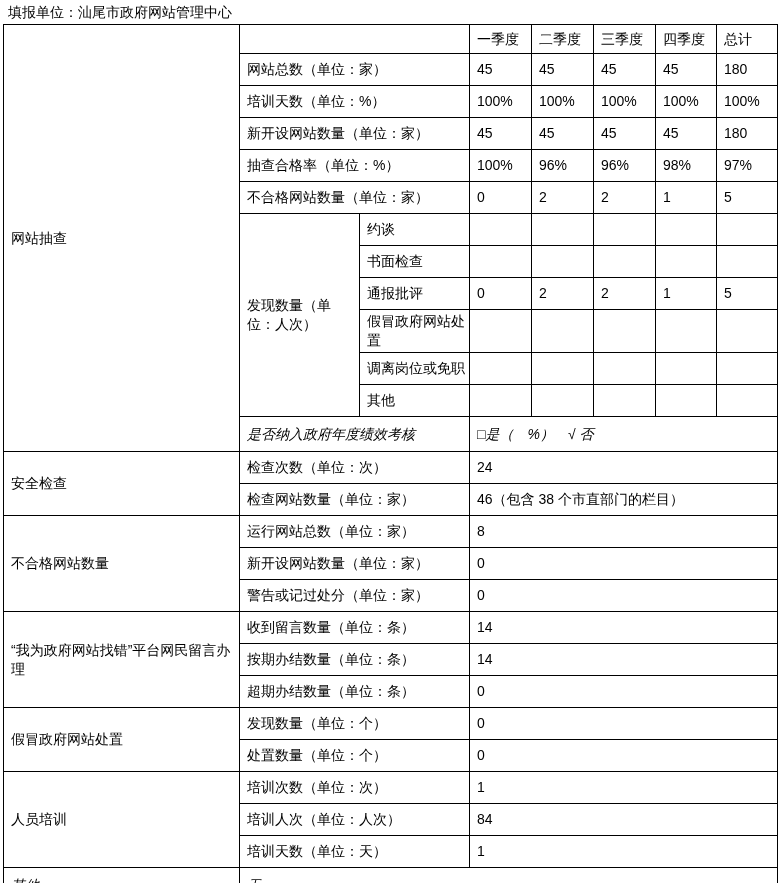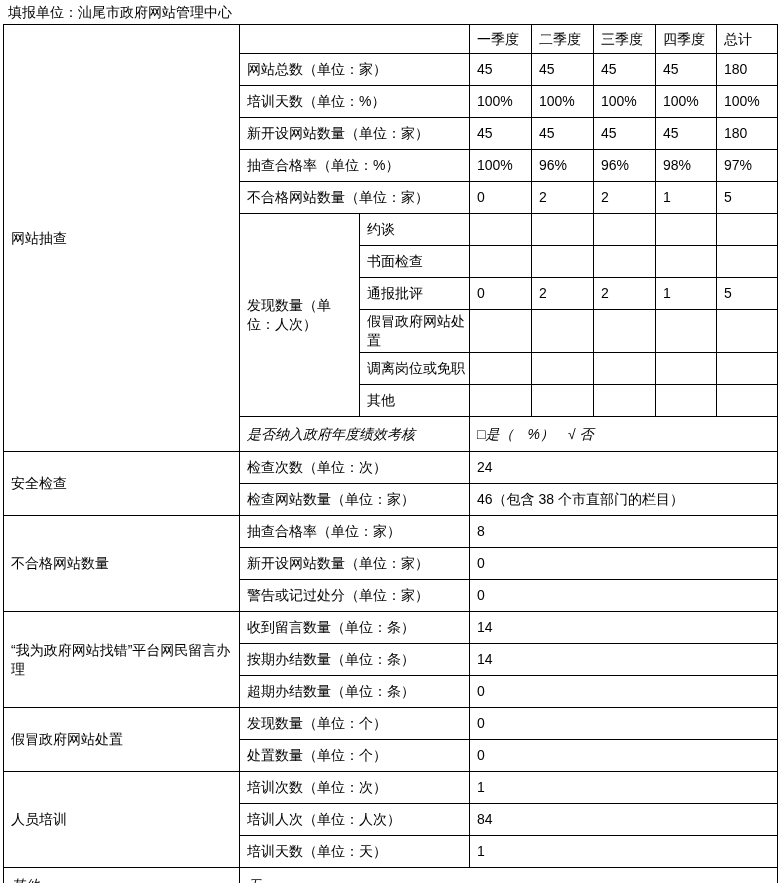--- a/index.html
+++ b/index.html
@@ -180,21 +180,21 @@
       <td colspan="2">检查次数（单位：次）</td>
       <td class="num" colspan="5">24</td>
     </tr>
     <tr>
       <td colspan="2">检查网站数量（单位：家）</td>
       <td class="num" colspan="5">46（包含 38 个市直部门的栏目）</td>
     </tr>
 
     <tr>
       <td class="sec" rowspan="3">不合格网站数量</td>
-      <td colspan="2">抽查合格率（单位：家）</td>
+      <td colspan="2">运行网站总数（单位：家）</td>
       <td class="num" colspan="5">8</td>
     </tr>
     <tr>
       <td colspan="2">新开设网站数量（单位：家）</td>
       <td class="num" colspan="5">0</td>
     </tr>
     <tr>
       <td colspan="2">警告或记过处分（单位：家）</td>
       <td class="num" colspan="5">0</td>
     </tr>

